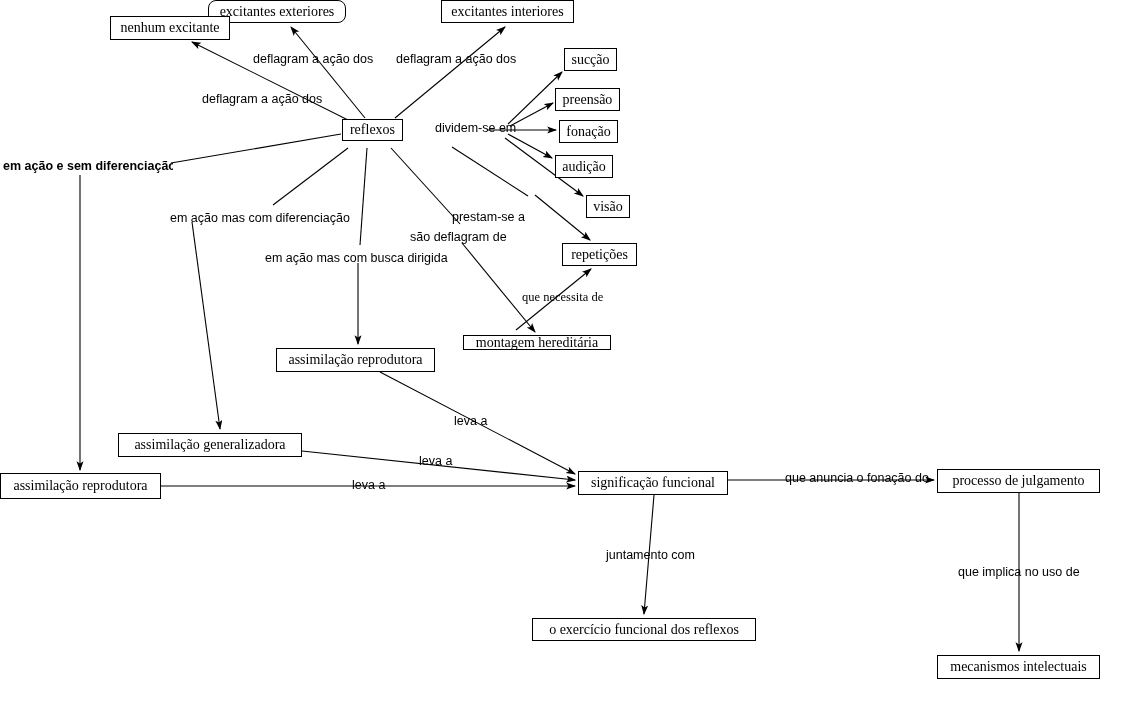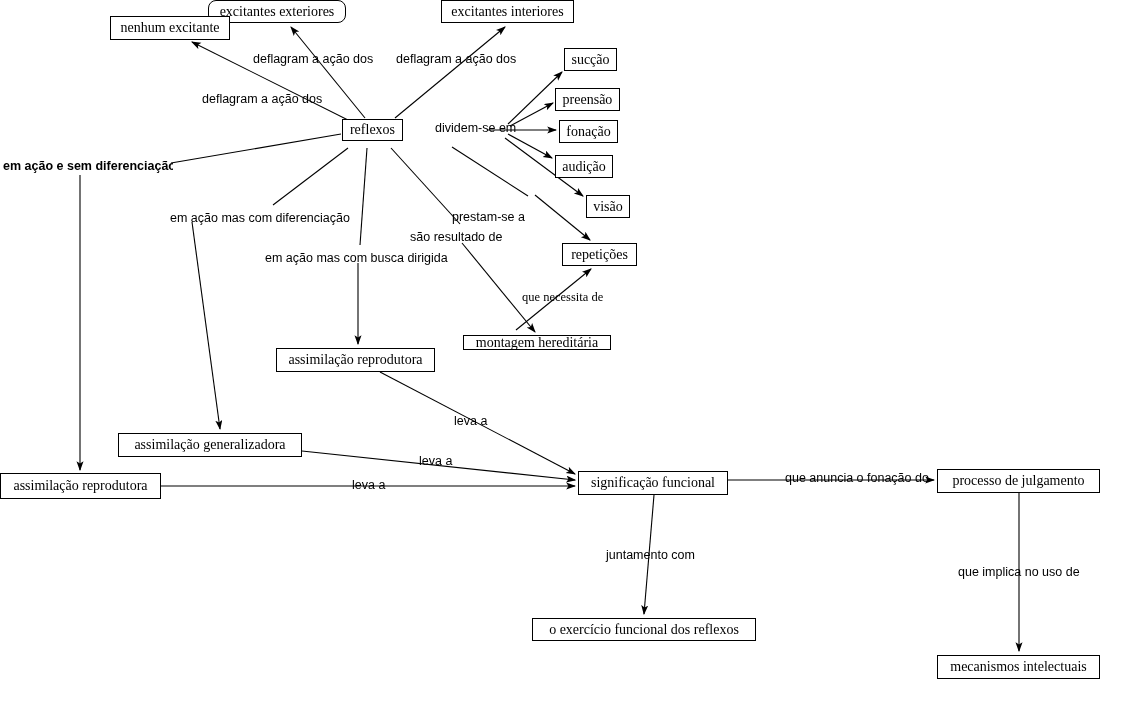--- a/index.html
+++ b/index.html
@@ -150,21 +150,21 @@
       </div>
     </div>
   <div id="label-layer">
       <div class="link-label" style="left: 253px; top: 53px;">deflagram a ação dos</div>
       <div class="link-label" style="left: 396px; top: 53px;">deflagram a ação dos</div>
       <div class="link-label" style="left: 202px; top: 93px;">deflagram a ação dos</div>
       <div class="link-label" style="left: 435px; top: 122px;">dividem-se em</div>
       <div class="link-label clipped" style="left: 3px; top: 160px; width: 170px; font-weight: bold;">em ação e sem diferenciação</div>
       <div class="link-label" style="left: 452px; top: 175px; margin-top: 36px;">prestam-se a</div>
       <div class="link-label clipped" style="left: 170px; top: 212px; width: 186px;">em ação mas com diferenciação</div>
-      <div class="link-label" style="left: 410px; top: 231px;">são resultado de</div>
+      <div class="link-label" style="left: 410px; top: 231px;">são deflagram de</div>
       <div class="link-label clipped" style="left: 265px; top: 252px; width: 193px;">em ação  mas com busca dirigida</div>
       <div class="link-label" style="left: 522px; top: 291px; font-family: Liberation Serif, serif;">que necessita de</div>
       <div class="link-label" style="left: 454px; top: 415px;">leva a</div>
       <div class="link-label" style="left: 419px; top: 455px;">leva a</div>
       <div class="link-label" style="left: 352px; top: 479px;">leva a</div>
       <div class="link-label" style="left: 785px; top: 472px;">que anuncia o fonação do</div>
       <div class="link-label" style="left: 606px; top: 549px;">juntamento com</div>
       <div class="link-label" style="left: 958px; top: 566px;">que implica no uso de</div>
     </div>
 </div>

